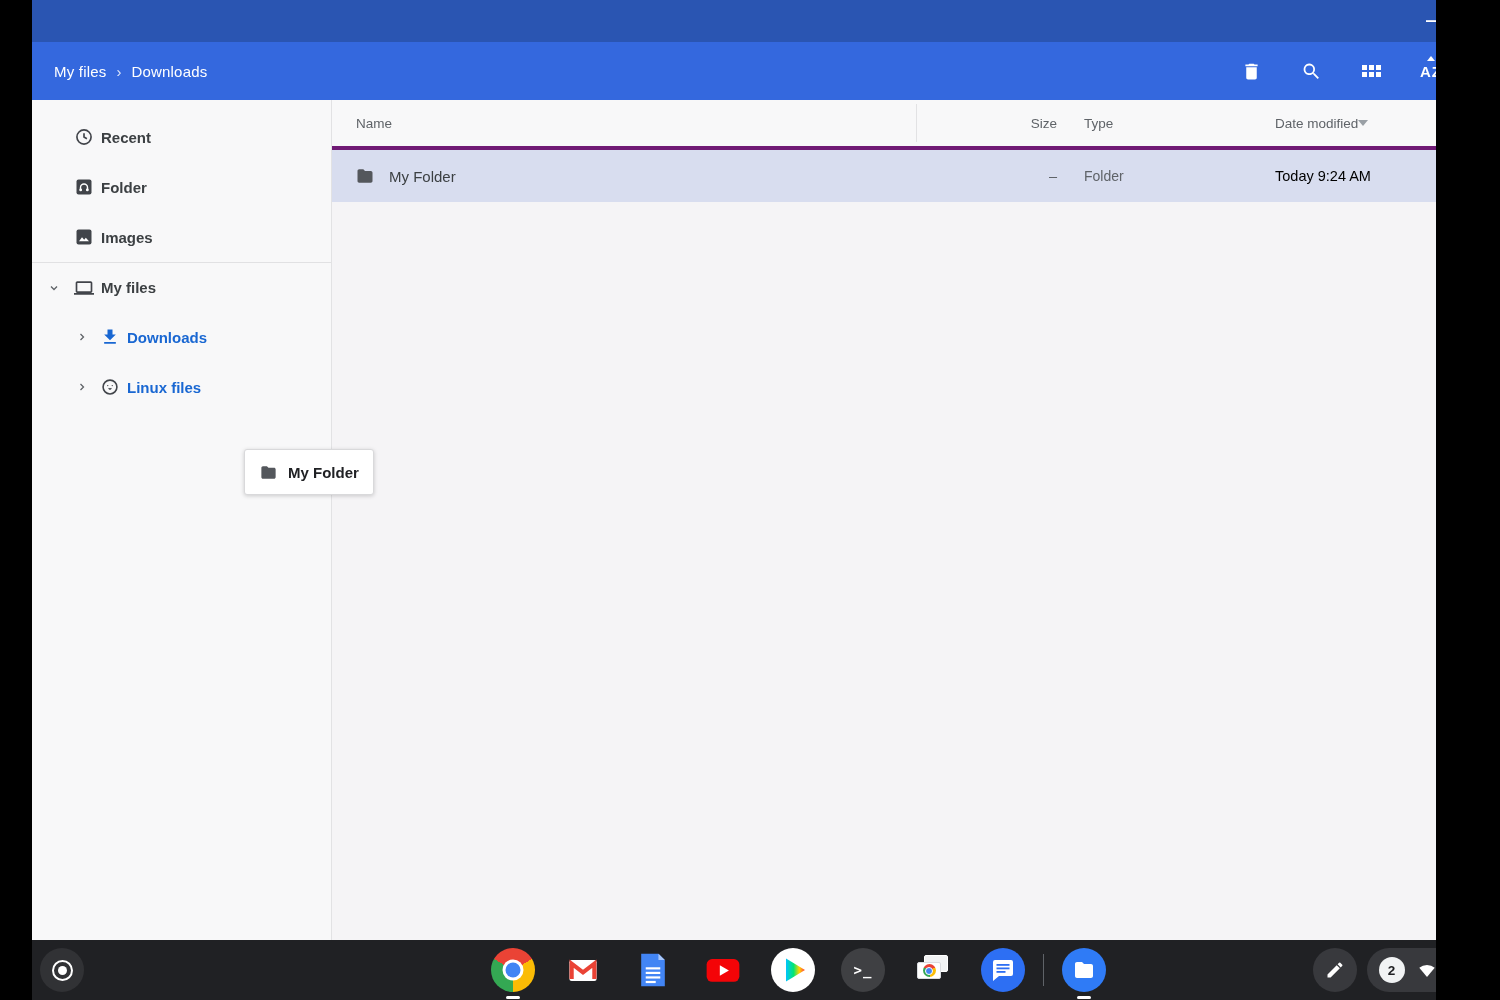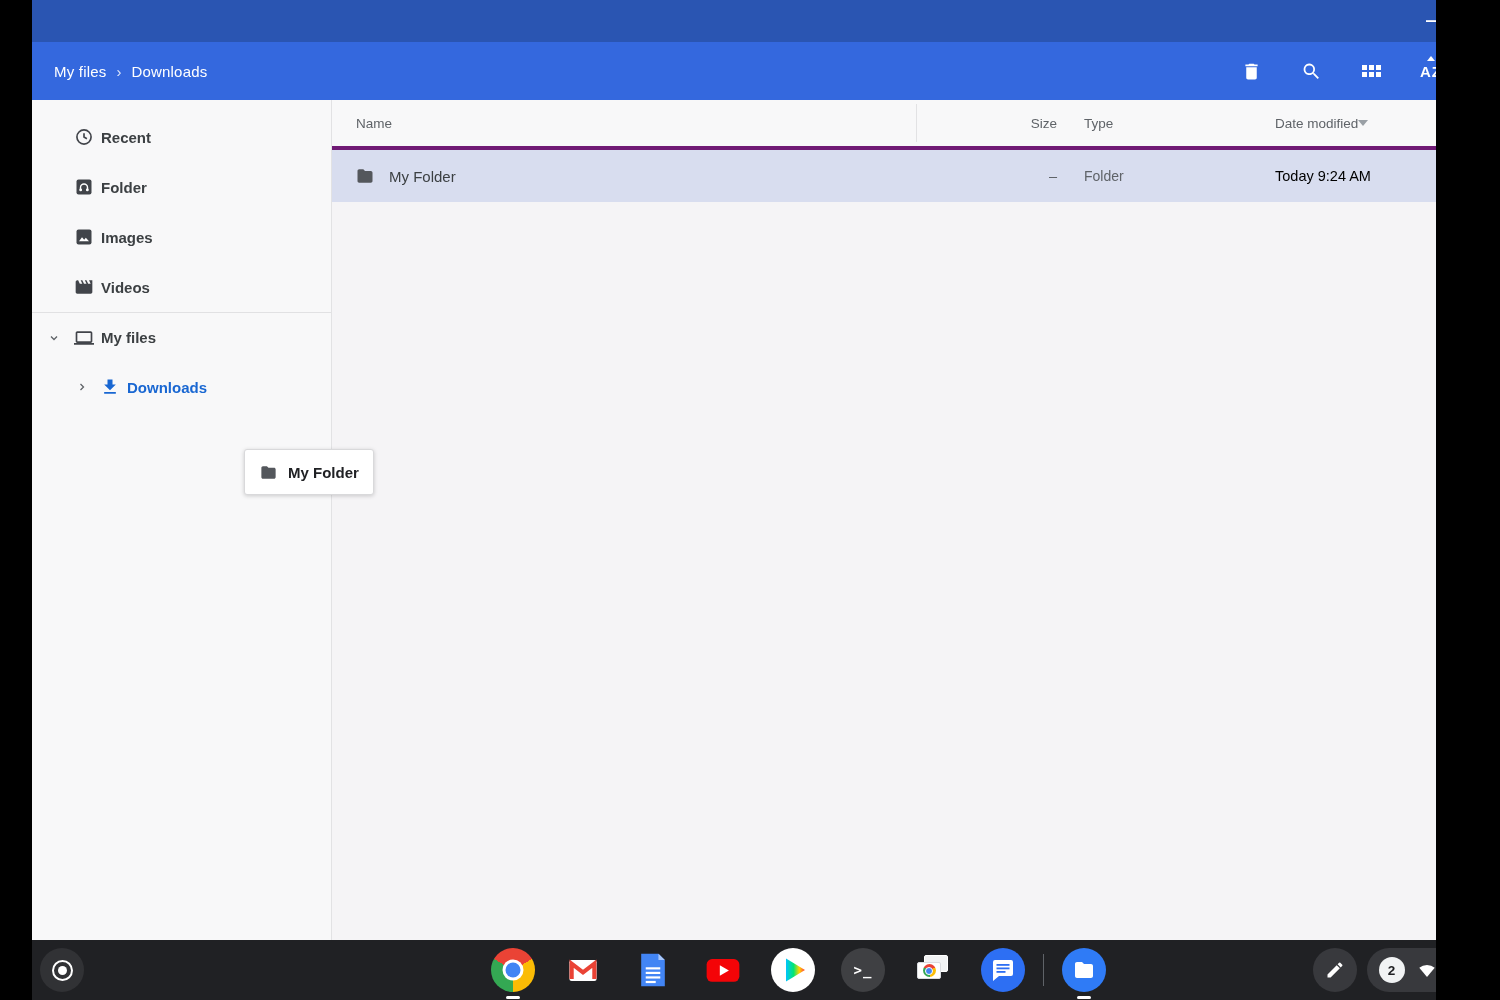--- a/index.html
+++ b/index.html
@@ -186,28 +186,20 @@
     </div>
     <div class="side-row root">
       <span class="side-ico">
         <svg width="20" height="20" viewBox="0 0 24 24">
             <rect x="3" y="3" width="18" height="18" rx="2.5" fill="#41444a"></rect>
             <path d="M6 17l3.6-4.8 2.6 3.1 2-2.5L18 17z" fill="#fff"></path>
           </svg>
       </span>
       <span class="side-label">Images</span>
     </div>
-    <div class="side-row root">
-      <span class="side-ico">
-        <svg width="20" height="20" viewBox="0 0 24 24" fill="#41444a">
-            <path d="M18 4l2 4h-3l-2-4h-2l2 4h-3l-2-4H8l2 4H7L5 4H4c-1.1 0-2 .9-2 2v12c0 1.1.9 2 2 2h16c1.1 0 2-.9 2-2V4h-4z"></path>
-          </svg>
-      </span>
-      <span class="side-label">Videos</span>
-    </div>
 
     <div class="side-row parent side-divider">
       <span class="chev">
         <svg width="12" height="12" viewBox="0 0 24 24" fill="none" stroke="#5f6368" stroke-width="2.6">
             <path d="M6 9l6 6 6-6"></path>
           </svg>
       </span>
       <span class="side-ico">
         <svg width="20" height="20" viewBox="0 0 24 24" fill="#41444a">
             <path d="M20 18c1.1 0 2-.9 2-2V6c0-1.1-.9-2-2-2H4c-1.1 0-2 .9-2 2v10c0 1.1.9 2 2 2H0v2h24v-2h-4zM4 6h16v10H4V6z"></path>
@@ -220,20 +212,36 @@
         <svg width="12" height="12" viewBox="0 0 24 24" fill="none" stroke="#5f6368" stroke-width="2.6">
             <path d="M9 6l6 6-6 6"></path>
           </svg>
       </span>
       <span class="side-ico">
         <svg width="20" height="20" viewBox="0 0 24 24" fill="#1967d2">
             <path d="M19 9h-4V3H9v6H5l7 7 7-7zM5 18v2h14v-2H5z"></path>
           </svg>
       </span>
       <span class="side-label blue">Downloads</span>
+    </div>
+    <div class="side-row child">
+      <span class="chev">
+        <svg width="12" height="12" viewBox="0 0 24 24" fill="none" stroke="#5f6368" stroke-width="2.6">
+            <path d="M9 6l6 6-6 6"></path>
+          </svg>
+      </span>
+      <span class="side-ico">
+        <svg width="20" height="20" viewBox="0 0 24 24" fill="none" stroke="#41444a" stroke-width="1.9">
+            <circle cx="12" cy="12" r="8.3"></circle>
+            <circle cx="9.3" cy="10.3" r="0.8" fill="#41444a" stroke="none"></circle>
+            <circle cx="14.7" cy="10.3" r="0.8" fill="#41444a" stroke="none"></circle>
+            <path d="M10.3 13.4l1.7 1.2 1.7-1.2" stroke-width="1.5"></path>
+          </svg>
+      </span>
+      <span class="side-label blue">Linux files</span>
     </div>
 
   </div>
 
   <div class="main">
     <div class="list-grid list-header">
       <div class="hdr-cell hdr-name">Name</div>
       <div class="hdr-cell hdr-size">Size</div>
       <div class="hdr-cell hdr-type">Type</div>
       <div class="hdr-cell hdr-date">

